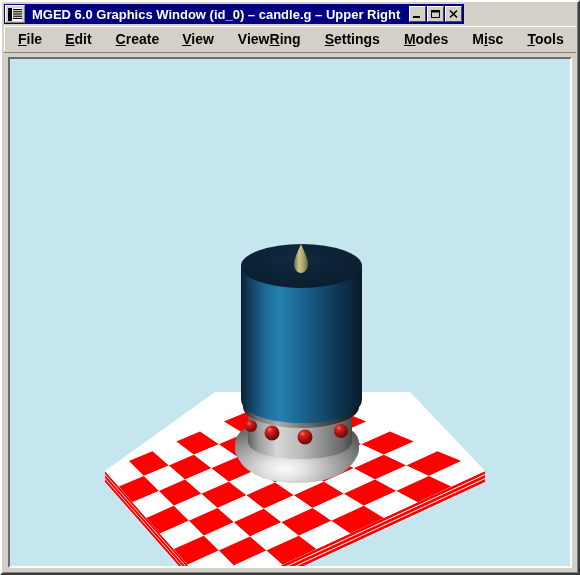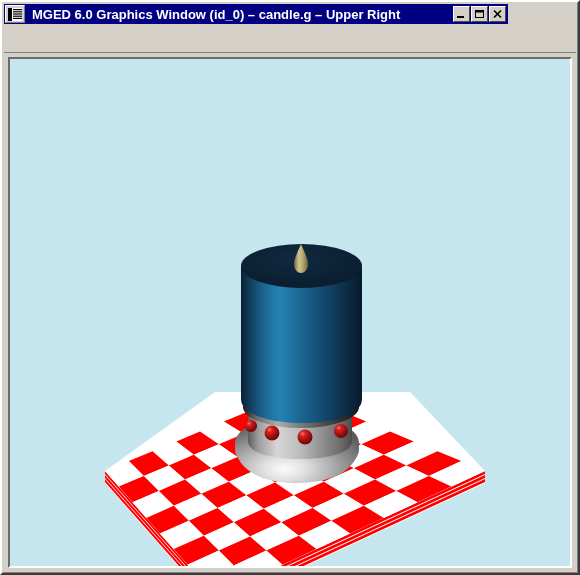--- a/index.html
+++ b/index.html
@@ -34,21 +34,21 @@
     border-left: 1px solid #d4d0c8;
     border-right: 1px solid #808080;
     border-bottom: 1px solid #808080;
     box-sizing: border-box;
   }
 
   
   #titlebar {
     position: absolute;
     left: 1px; top: 1px;
-    width: 504px;
+    width: 460px;
     height: 20px;
     background: #000080;
     display: flex;
     align-items: center;
   }
   #titlebar-icon {
     width: 20px;
     height: 18px;
     margin-left: 1px;
     background: #d4d0c8;
@@ -190,20 +190,32 @@
           </svg>
         </div>
         <div class="tb-btn">
           <svg width="13" height="12" viewBox="0 0 13 12" aria-hidden="true">
             <path d="M3 2.5 L10 9.5 M10 2.5 L3 9.5" stroke="#000000" stroke-width="1.6" fill="none"></path>
           </svg>
         </div>
       </div>
     </div>
 
+    <div id="menubar">
+      <div class="menu-item" style="margin-left:13px;"><u>F</u>ile</div>
+      <div class="menu-item" style="margin-left:23px;"><u>E</u>dit</div>
+      <div class="menu-item" style="margin-left:24px;"><u>C</u>reate</div>
+      <div class="menu-item" style="margin-left:23px;"><u>V</u>iew</div>
+      <div class="menu-item" style="margin-left:24px;">View<u>R</u>ing</div>
+      <div class="menu-item" style="margin-left:24px;"><u>S</u>ettings</div>
+      <div class="menu-item" style="margin-left:24px;"><u>M</u>odes</div>
+      <div class="menu-item" style="margin-left:24px;">M<u>i</u>sc</div>
+      <div class="menu-item" style="margin-left:24px;"><u>T</u>ools</div>
+
+    </div>
     <div id="menubar-divider"></div>
 
     <div id="canvas-sunken">
       <div id="gl-canvas">
 
         <svg width="560" height="507" viewBox="0 0 560 507" aria-hidden="true">
           <defs>
 
             <clipPath id="clothTop">
               <polygon points="205,325 400,325 475,412 95,412"></polygon>

